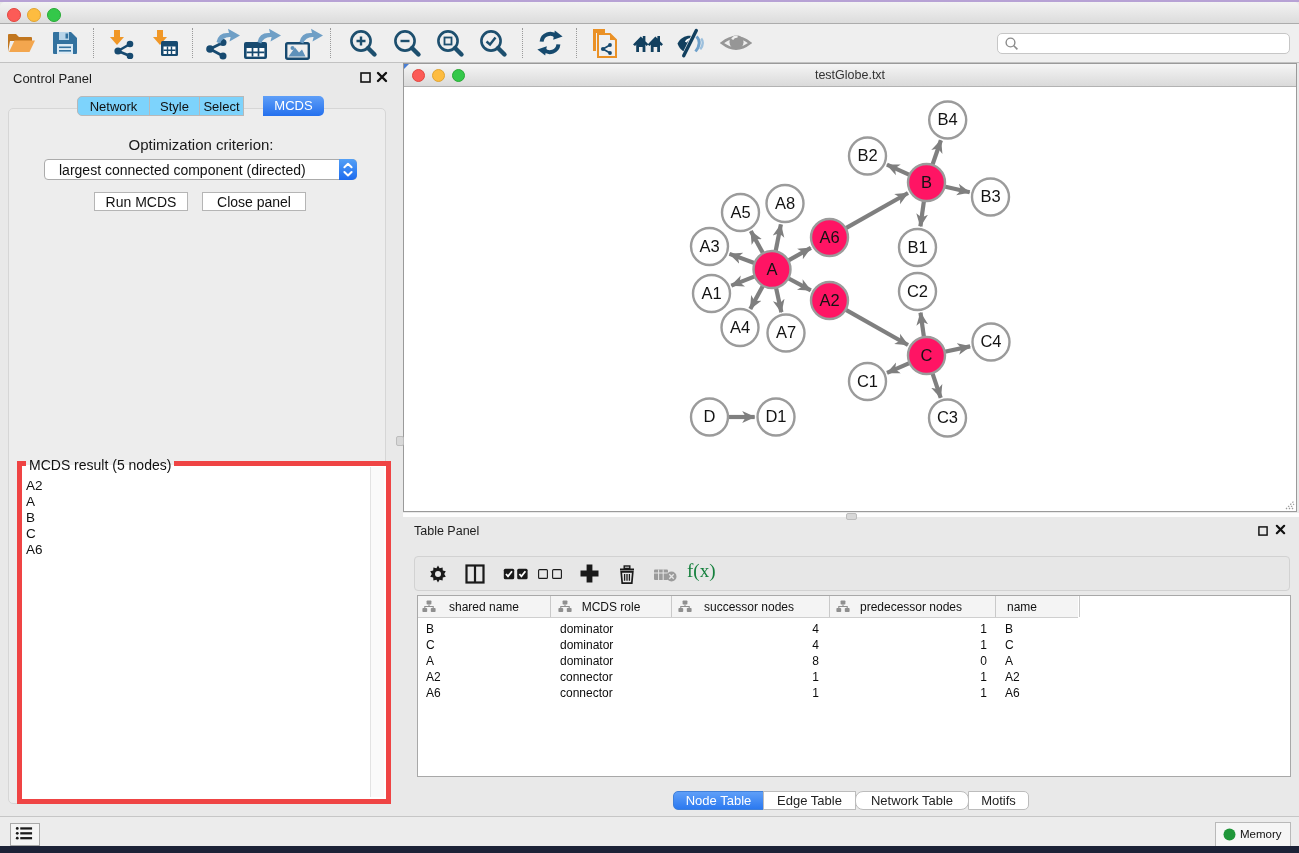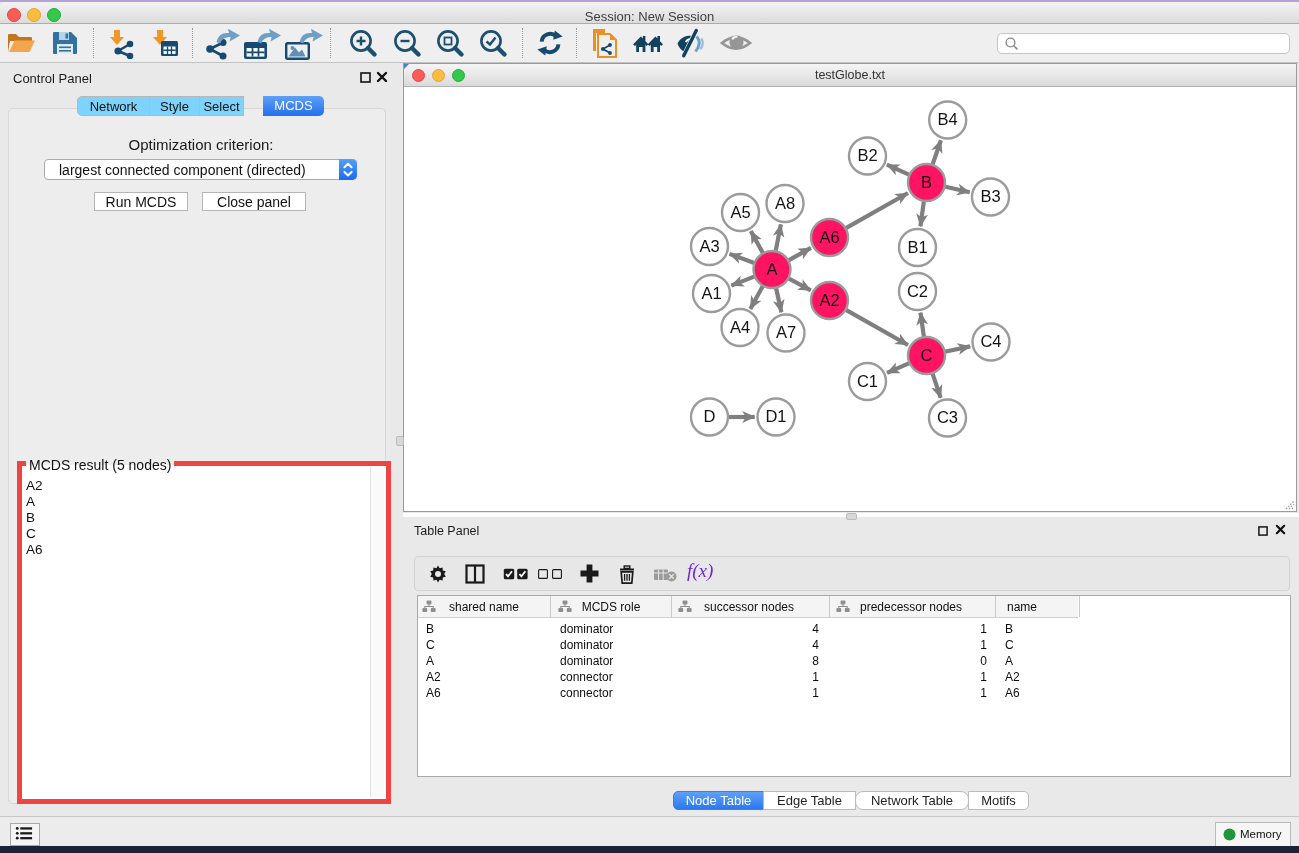--- a/index.html
+++ b/index.html
@@ -59,21 +59,20 @@
 #bottomstrip{left:0;top:846px;width:1299px;height:7px;background:#1c2237;}
 </style>
 </head>
 <body>
 <div id="app">
 <div class="abs" id="topstrip"></div>
 <div class="abs" id="titlebar">
  <div class="tl" style="left:7px;background:#fc5b57;border:0.5px solid #e2463f;"></div>
  <div class="tl" style="left:27px;background:#fdbc40;border:0.5px solid #e0a431;"></div>
  <div class="tl" style="left:47px;background:#34c84a;border:0.5px solid #27aa35;"></div>
- <div class="abs" id="title">Session: New Session</div>
 </div>
 <div class="abs" id="toolbar">
  <div class="sep" style="left:93px"></div>
  <div class="sep" style="left:192px"></div>
  <div class="sep" style="left:330px"></div>
  <div class="sep" style="left:522px"></div>
  <div class="sep" style="left:576px"></div>
  <svg class="ticon" style="left:6px" width="30" height="32" viewBox="0 0 30 32">
   <path d="M2,25 L2,8 Q2,7 3,7 L10,7 L13,10 L25,10 Q26,10 26,11 L26,14 L4,14 Z" fill="#c1761f"></path>
   <path d="M3,25 L8.5,13.5 L29,13.5 L23.5,25 Z" fill="#f3a64e"></path>
@@ -338,21 +337,21 @@
   <rect x="9.2" y="4" width="5.6" height="2.4" fill="none" stroke="#1a1a1a" stroke-width="1.4"></rect>
   <path d="M6.2,9.8 h11.6 l-1,11.4 h-9.6 Z" fill="none" stroke="#1a1a1a" stroke-width="1.7"></path>
   <path d="M9.6,12 v6.8 M12,12 v6.8 M14.4,12 v6.8" stroke="#1a1a1a" stroke-width="1.3"></path>
  </svg>
  <svg style="position:absolute;left:238px;top:11px" width="24" height="14" viewBox="0 0 24 14">
   <rect x="1" y="1.5" width="14" height="10.5" rx="1" fill="#9b9b9b"></rect>
   <path d="M1,5 h14 M5.6,1.5 v10.5 M10.2,1.5 v10.5" stroke="#e7e7e7" stroke-width="1"></path>
   <circle cx="18.5" cy="8.5" r="5" fill="#9b9b9b"></circle>
   <path d="M16.3,6.3 l4.4,4.4 m0,-4.4 l-4.4,4.4" stroke="#e7e7e7" stroke-width="1.3"></path>
  </svg>
- <div style="position:absolute;left:272px;top:3px;font-family:'Liberation Serif',serif;font-style:italic;font-size:19px;color:#6d28d9;">f(x)</div>
+ <div style="position:absolute;left:272px;top:3px;font-family:'Liberation Serif',serif;font-size:19px;color:#15803d;">f(x)</div>
 </div>
 <div class="abs" id="tbl">
  <div id="tblhead"></div>
  <div class="hv" style="left:132px"></div>
       <div class="hv" style="left:253px"></div>
  <div class="hv" style="left:411px"></div>
       <div class="hv" style="left:577px"></div>
       <div class="hv" style="left:661px"></div>
  <svg class="hic" style="left:4px" width="14" height="13" viewBox="0 0 14 13">
         <g fill="#8f8f8f">

